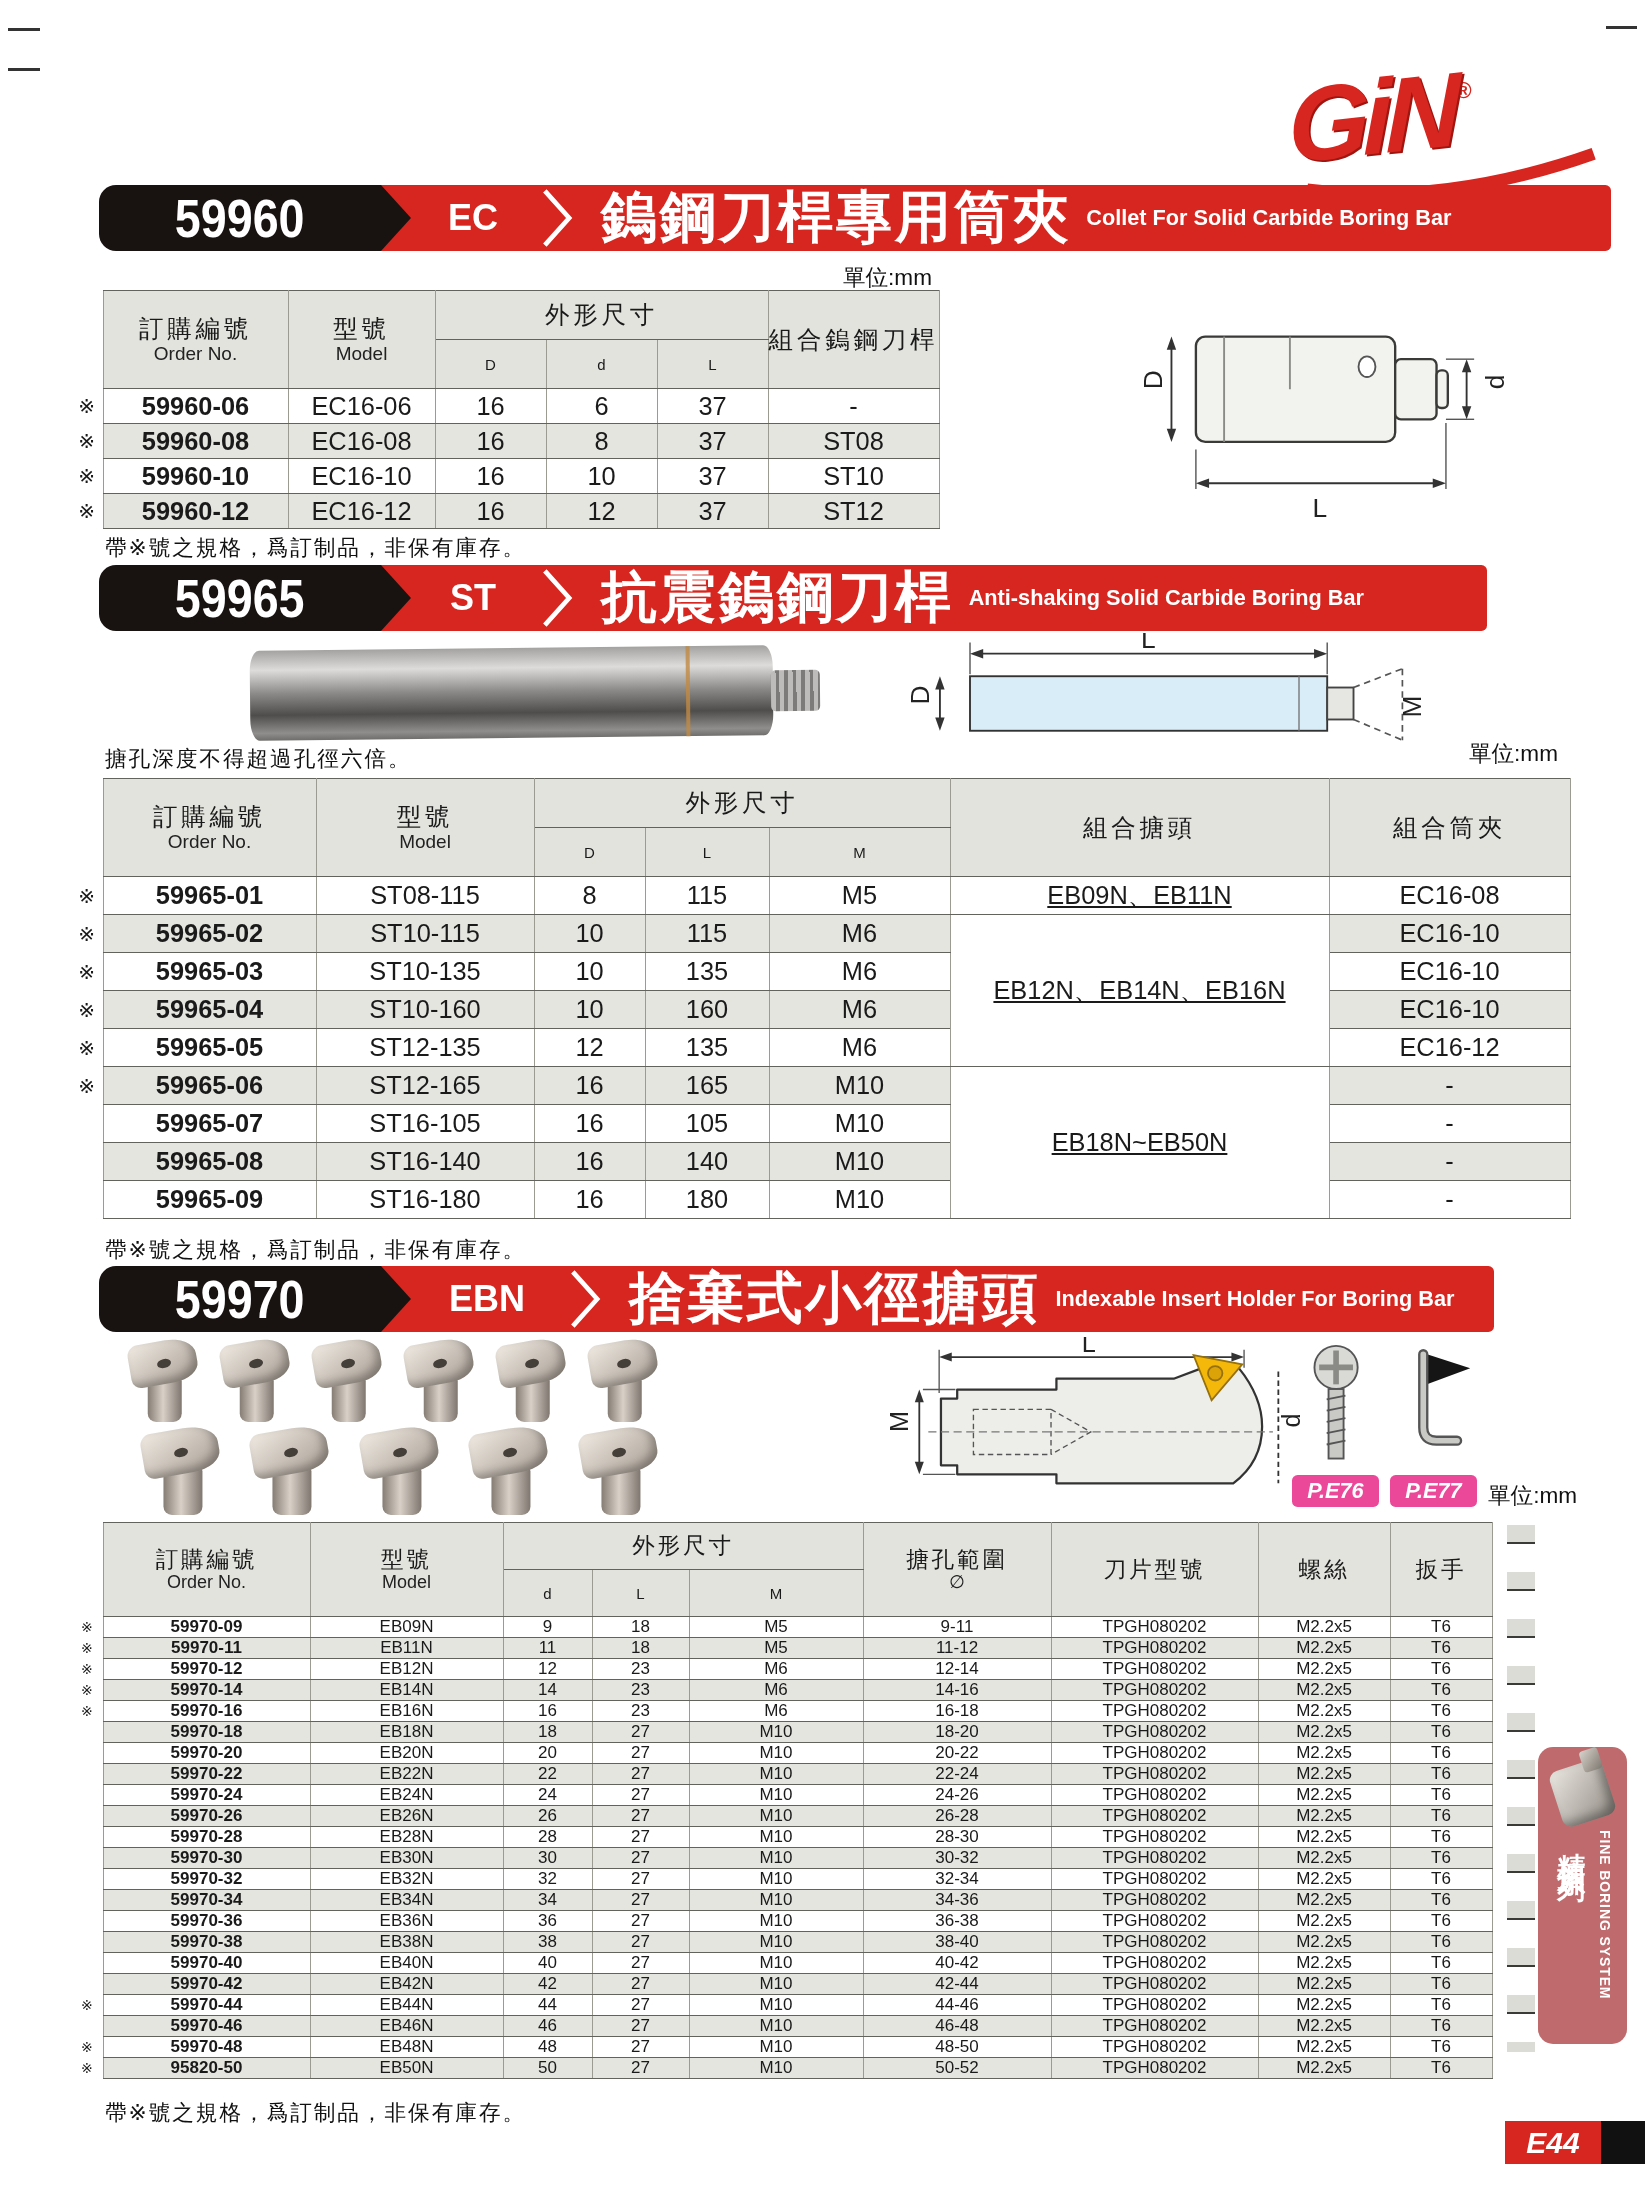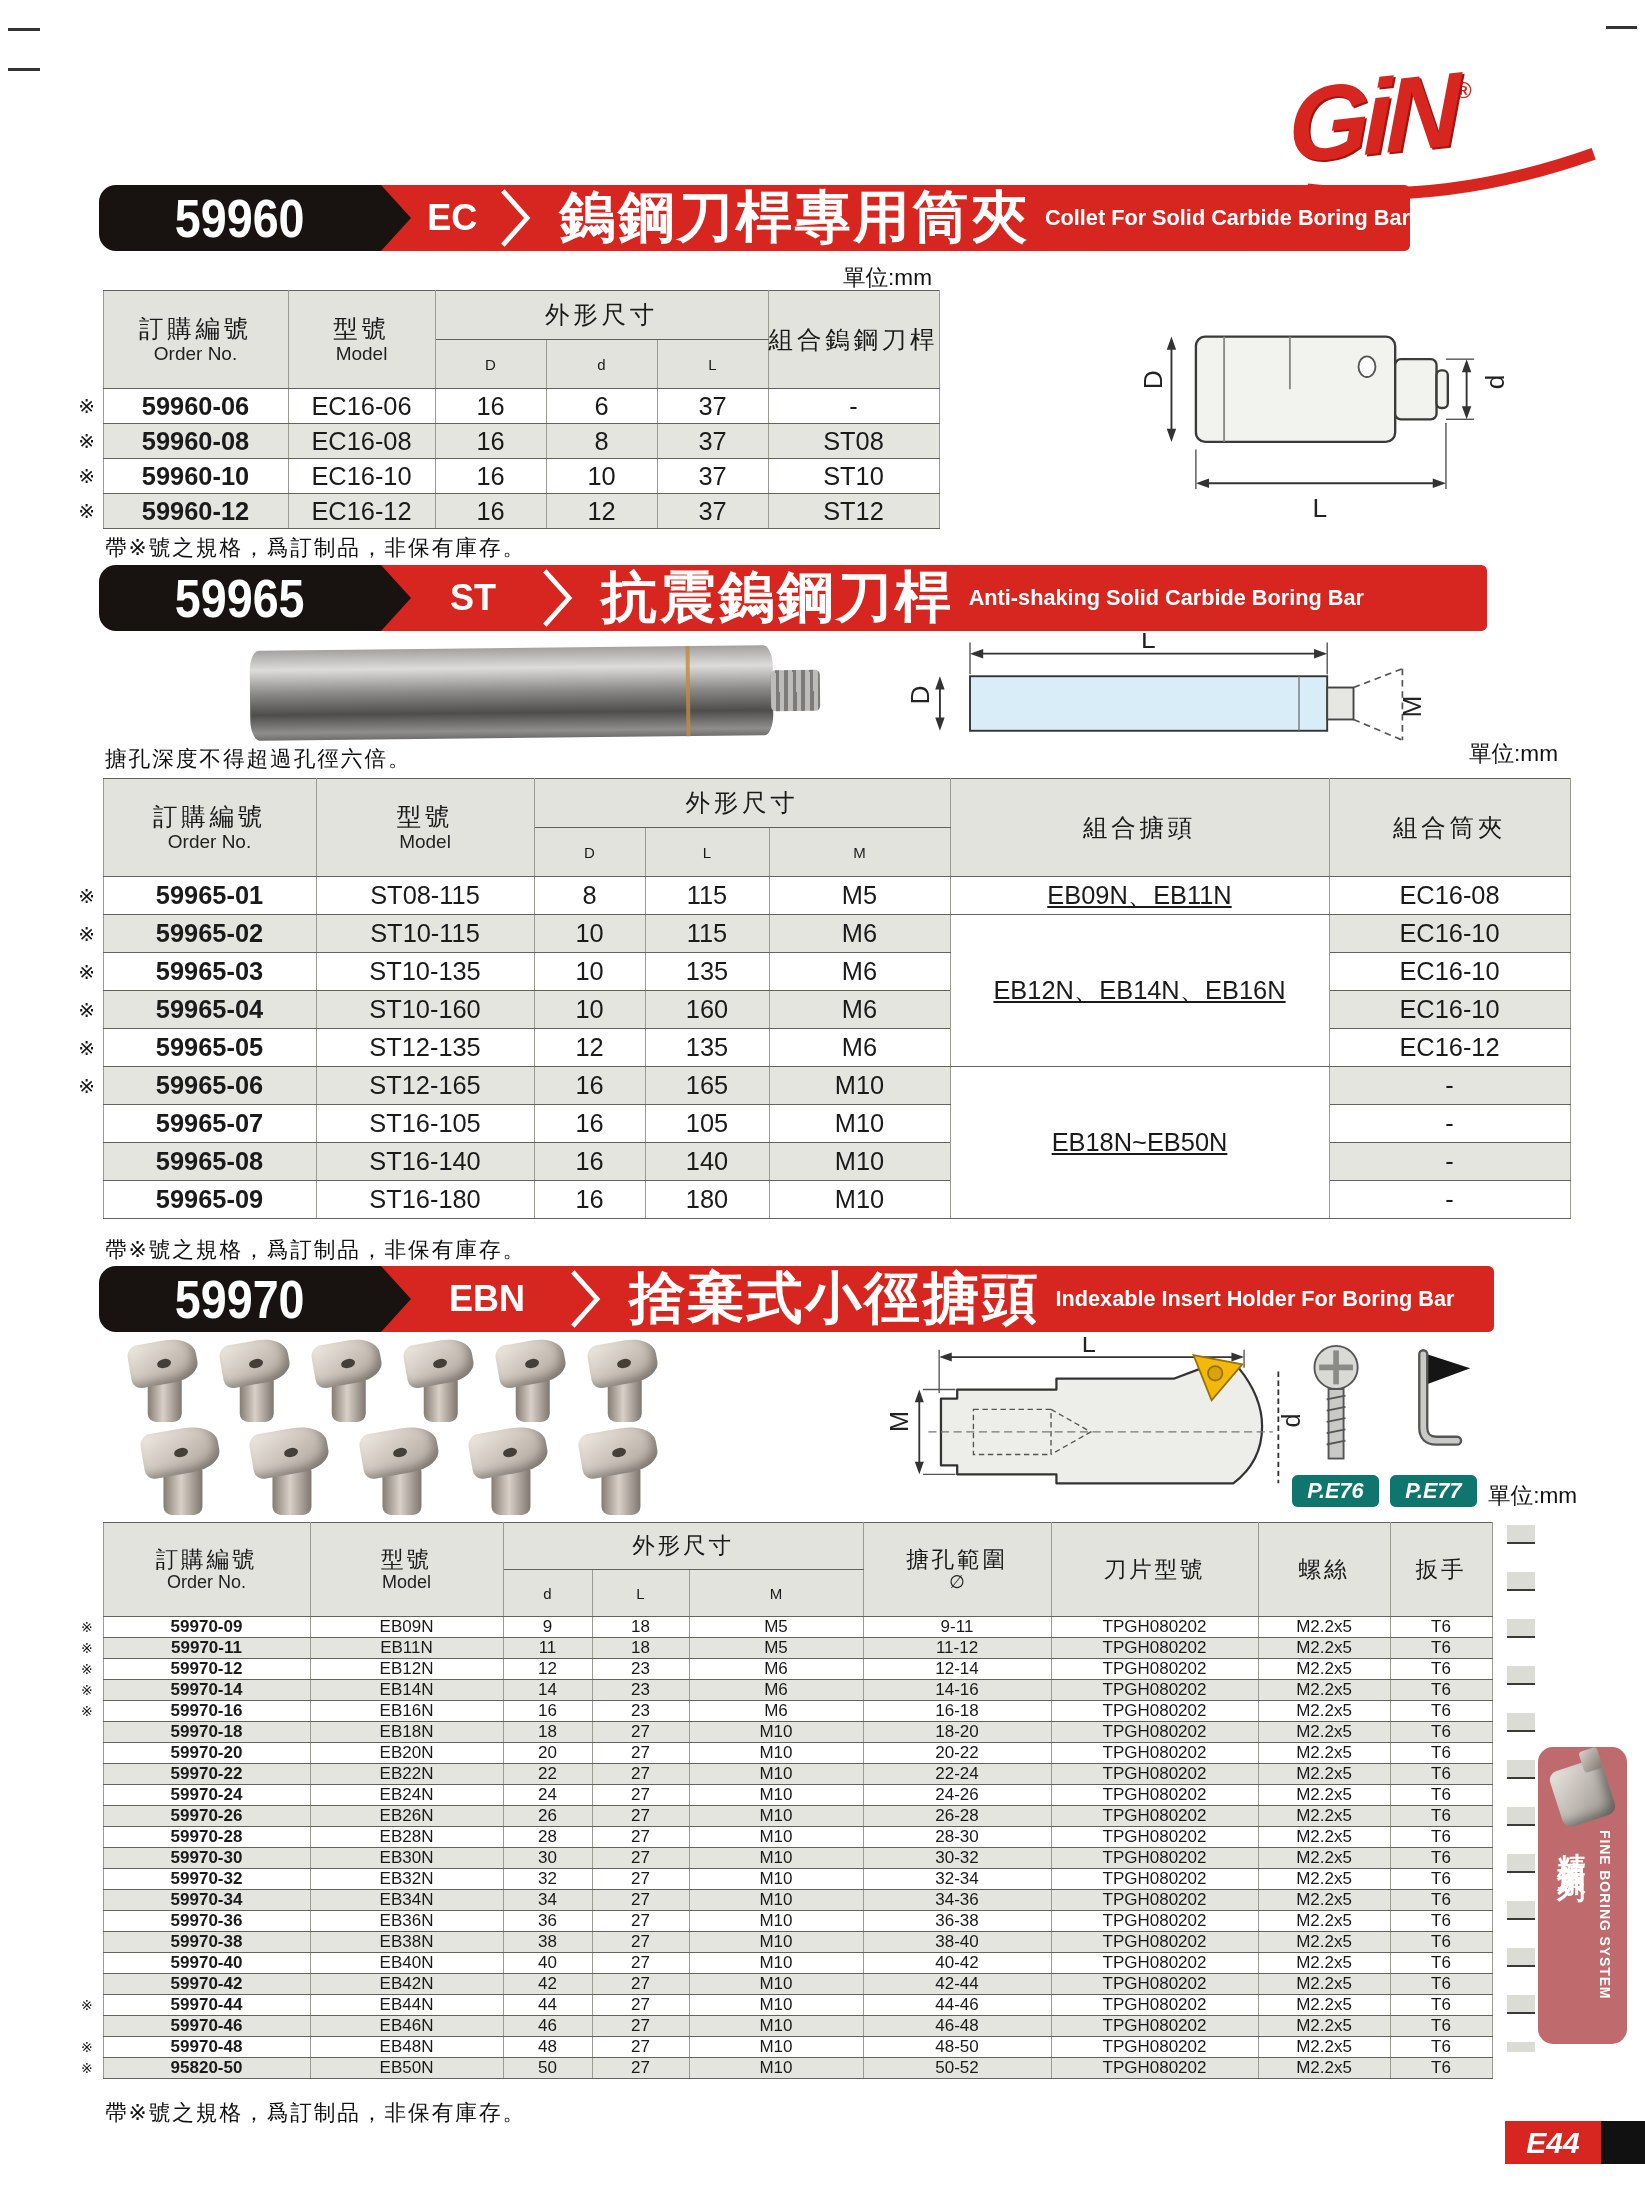--- a/index.html
+++ b/index.html
@@ -65,21 +65,21 @@
   .hrow2{margin-top:5.6px;margin-left:13px;gap:24.5px;}
   .holder{position:relative;width:75px;height:83px;flex:none;}
   .hrow2 .holder{width:85px;height:87px;}
   .holder .hbody{position:absolute;left:50%;transform:translateX(-50%);bottom:0;width:46%;height:56%;
     background:linear-gradient(90deg,#857c74,#d9d1c8 45%,#7f776f);border-radius:5.6px 5.6px 8.5px 8.5px;}
   .holder .hhead{position:absolute;top:1.9px;left:2%;width:90%;height:52%;
     background:linear-gradient(150deg,#f0eae2,#a79d93);border-radius:11.3px 42% 38% 9.4px;
     transform:rotate(-10deg);box-shadow:inset -4.7px -4.7px 8.5px rgba(0,0,0,.28);}
   .holder .hhole{position:absolute;top:24%;left:40%;width:14px;height:8.5px;background:#453f39;border-radius:50%;transform:rotate(-14deg);}
   
-  .badge{position:absolute;width:87px;height:32px;background:#0f766e;border-radius:5.6px;color:#fff;
+  .badge{position:absolute;width:87px;height:32px;background:#ec4899;border-radius:5.6px;color:#fff;
     font-size:21.7px;font-weight:bold;font-style:italic;display:flex;align-items:center;justify-content:center;}
   
   .strips{position:absolute;left:1507px;top:1525px;width:28px;height:527px;
     background:repeating-linear-gradient(180deg,#dcdcd7 0 17px,#3a3a36 17px 19px,transparent 19px 47px);}
   .sidetab{position:absolute;left:1538px;top:1747px;width:89px;height:297px;background:#bf6b6d;border-radius:15px;}
   .sb-photo{width:55px;height:58px;margin:17px auto 7.5px;border-radius:9.4px;transform:rotate(-18deg);
     background:linear-gradient(140deg,#eae6e0,#938d86);box-shadow:inset -5.6px -5.6px 9.4px rgba(0,0,0,.32);}
   .sb-photo::after{content:'';display:block;position:relative;left:36px;top:-11.3px;width:19px;height:22.6px;
     background:linear-gradient(140deg,#d8d3cc,#7e7870);border-radius:3.8px;}
   .sb-text{display:flex;flex-direction:row;justify-content:center;gap:7.5px;margin-top:3.8px;}
@@ -102,21 +102,21 @@
   <div class="regmark" style="left:7.5px;top:68px;width:32px;height:2.8px;"></div>
   <div class="regmark" style="left:1606px;top:26px;width:31px;height:2.8px;"></div>
 
   <div class="logo">
     <span class="gin">GiN</span><span class="reg">®</span>
     <svg width="311" height="53" viewBox="0 0 330 56">
       <path d="M14,44 Q160,62 318,6" stroke="#d7261f" stroke-width="13" fill="none"></path>
     </svg>
   </div>
 
-  <div class="banner" style="top:185px;width:1311px;">
+  <div class="banner" style="top:185px;width:1512px;">
     <div class="bg"></div>
     <div class="nbox">
         <span>59960</span>
       </div>
     <div class="bcode">EC</div>
     <div class="bchev">
       <svg width="32" height="58" viewBox="0 0 34 62">
           <polyline points="4,2 30,31 4,60" stroke="#fff" stroke-width="5" fill="none"></polyline>
         </svg>
     </div>

